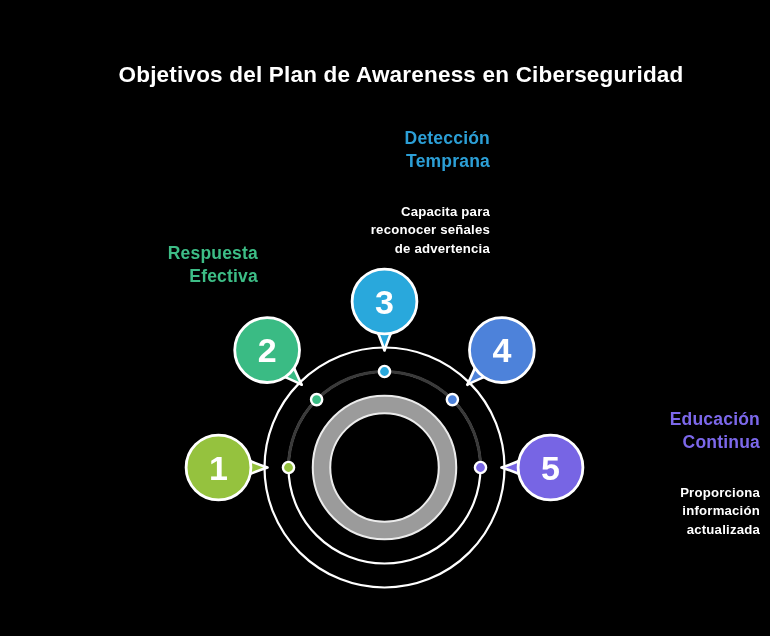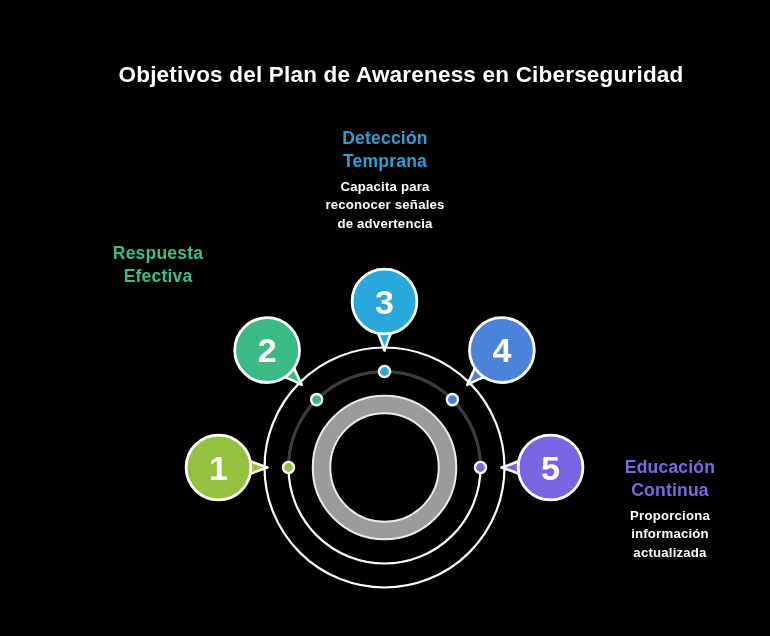--- a/index.html
+++ b/index.html
@@ -14,30 +14,30 @@
     position:absolute;
     left:0;top:46px;width:770px;
     margin:16px;
     text-align:center;
     font-size:22.5px;
     font-weight:700;
     letter-spacing:.2px;
     color:#fff;
   }
   .ring-svg{position:absolute;left:0;top:0;}
-  .item{position:absolute;text-align:center;}
+  .item{position:absolute;text-align:right;}
   .item-label{
     font-size:17.5px;
     font-weight:700;
     line-height:23px;
     letter-spacing:.2px;
     white-space:pre-line;
   }
   .item-desc{
-    margin-top:5px;
+    margin-top:30px;
     font-size:13.2px;
     font-weight:700;
     line-height:18.3px;
     letter-spacing:.2px;
     color:#fff;
     white-space:pre-line;
   }
   .item-1{left:3px;  top:408px; width:180px;}
   .item-2{left:58px; top:242px; width:200px;text-decoration:underline;}
   .item-3{left:280px;top:127px; width:210px;}
@@ -90,20 +90,20 @@
 Temprana</div>
     <div class="item-desc">Capacita para
 reconocer señales
 de advertencia</div>
   </div>
 
   <div class="item item-4">
   </div>
 
   <div class="item item-5">
-    <div class="item-label" style="color: rgb(124, 104, 234); margin-top: 48px;">Educación
+    <div class="item-label" style="color: rgb(124, 104, 234);">Educación
 Continua</div>
     <div class="item-desc">Proporciona
 información
 actualizada</div>
   </div>
 
 </div>
 
 </body></html>

